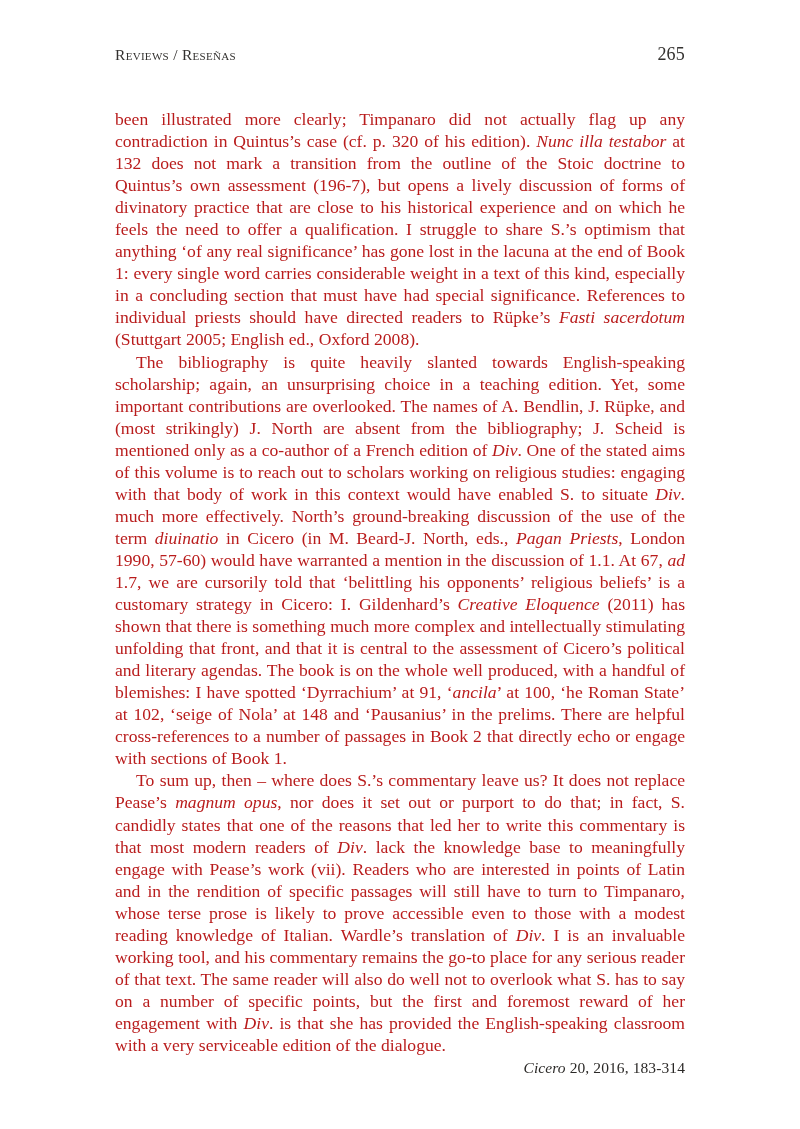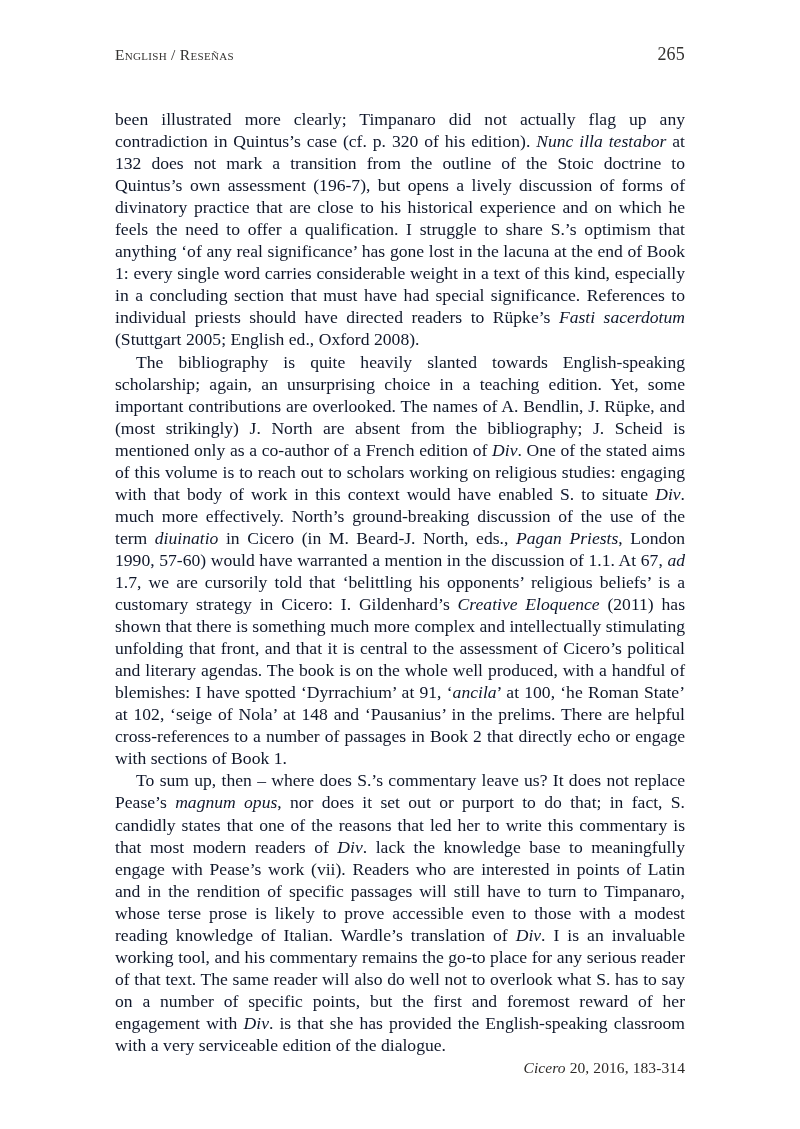--- a/index.html
+++ b/index.html
@@ -54,21 +54,21 @@
     left: 115px;
     top: 108px;
     width: 570px;
   }
   .para {
     margin: 0;
     font-size: 17.6px;
     line-height: 22.05px;
     text-align: justify;
     text-justify: inter-word;
-    color: #0f172a;
+    color: #b91c1c;
     hyphens: none;
     word-spacing: 0.1px;
   }
   .para.indent {
     text-indent: 21px;
   }
   .para i, .para em {
     font-style: italic;
   }
 
@@ -86,21 +86,21 @@
   .footer-line .jtitle {
     font-style: italic;
   }
 </style>
 </head>
 <body>
 
 <div class="page">
 
   <div class="running-head">
-    <span class="running-head-title">English / Reseñas</span>
+    <span class="running-head-title">Reviews / Reseñas</span>
     <span class="running-head-folio">265</span>
   </div>
 
   <div class="textblock" id="textblock">
       <p class="para"><span>been illustrated more clearly; Timpanaro did not actually flag up any contradiction in Quintus’s case (cf. p. 320 of his edition). </span><i>Nunc illa testabor</i><span> at 132 does not mark a transition from the outline of the Stoic doctrine to Quintus’s own assessment (196-7), but opens a lively discussion of forms of divinatory practice that are close to his historical experience and on which he feels the need to offer a qualification. I struggle to share S.’s optimism that anything ‘of any real significance’ has gone lost in the lacuna at the end of Book 1: every single word carries considerable weight in a text of this kind, especially in a concluding section that must have had special significance. References to individual priests should have directed readers to Rüpke’s </span><i>Fasti sacerdotum</i><span> (Stuttgart 2005; English ed., Oxford 2008).</span></p>
       <p class="para indent"><span>The bibliography is quite heavily slanted towards English-speaking scholarship; again, an unsurprising choice in a teaching edition. Yet, some important contributions are overlooked. The names of A. Bendlin, J. Rüpke, and (most strikingly) J. North are absent from the bibliography; J. Scheid is mentioned only as a co-author of a French edition of </span><i>Div</i><span>. One of the stated aims of this volume is to reach out to scholars working on religious studies: engaging with that body of work in this context would have enabled S. to situate </span><i>Div</i><span>. much more effectively. North’s ground-breaking discussion of the use of the term </span><i>diuinatio</i><span> in Cicero (in M. Beard-J. North, eds., </span><i>Pagan Priests</i><span>, London 1990, 57-60) would have warranted a mention in the discussion of 1.1. At 67, </span><i>ad</i><span> 1.7, we are cursorily told that ‘belittling his opponents’ religious beliefs’ is a customary strategy in Cicero: I. Gildenhard’s </span><i>Creative Eloquence</i><span> (2011) has shown that there is something much more complex and intellectually stimulating unfolding that front, and that it is central to the assessment of Cicero’s political and literary agendas. The book is on the whole well produced, with a handful of blemishes: I have spotted ‘Dyrrachium’ at  91, ‘</span><i>ancila</i><span>’ at 100, ‘he Roman State’ at 102, ‘seige of Nola’ at 148 and ‘Pausanius’ in the prelims. There are helpful cross-references to a number of passages in Book 2 that directly echo or engage with sections of Book 1.</span></p>
       <p class="para indent"><span>To sum up, then – where does S.’s commentary leave us? It does not replace Pease’s </span><i>magnum opus</i><span>, nor does it set out or purport to do that; in fact, S. candidly states that one of the reasons that led her to write this commentary is that most modern readers of </span><i>Div</i><span>. lack the knowledge base to meaningfully engage with Pease’s work (vii). Readers who are interested in points of Latin and in the rendition of specific passages will still have to turn to Timpanaro, whose terse prose is likely to prove accessible even to those with a modest reading knowledge of Italian. Wardle’s translation of </span><i>Div</i><span>. I is an invaluable working tool, and his commentary remains the go-to place for any serious reader of that text. The same reader will also do well not to overlook what S. has to say on a number of specific points, but the first and foremost reward of her engagement with </span><i>Div</i><span>. is that she has provided the English-speaking classroom with a very serviceable edition of the dialogue.</span></p>
     </div>
 
   <div class="footer-line">

